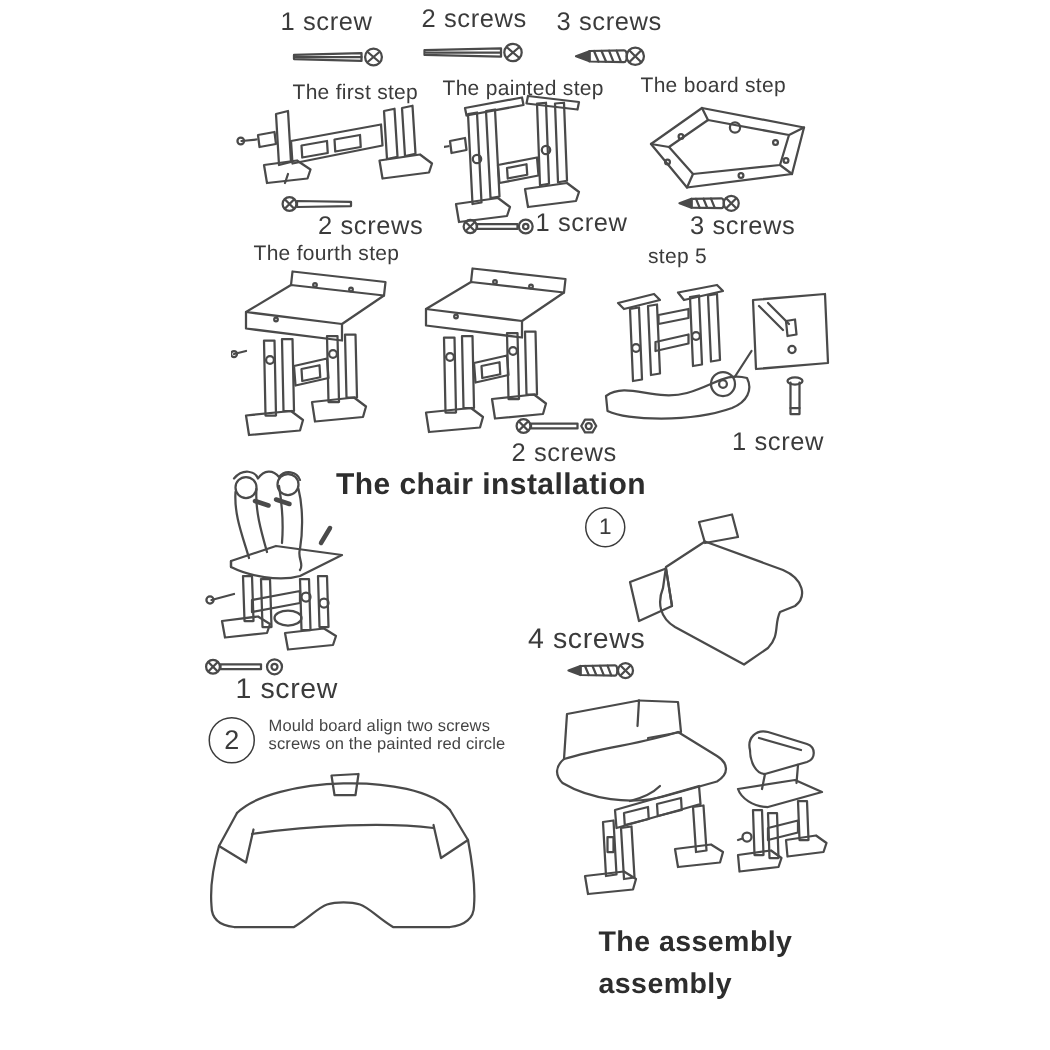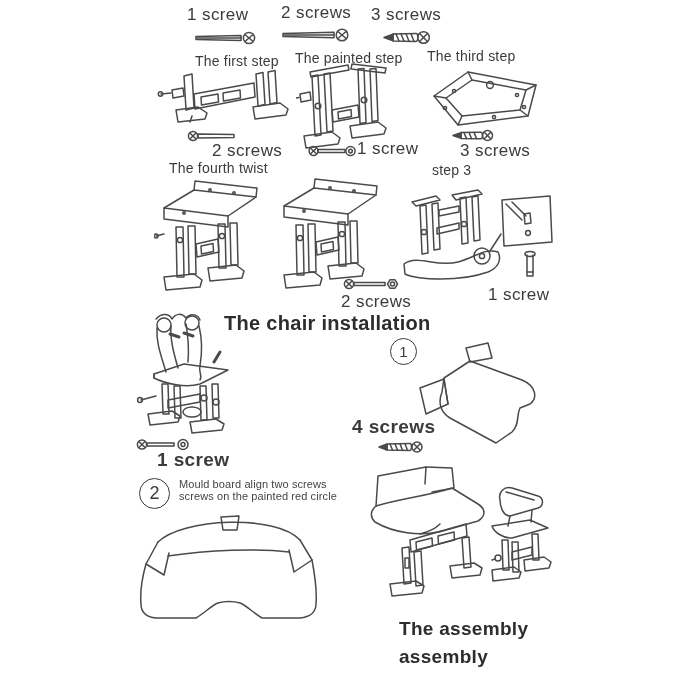--- a/index.html
+++ b/index.html
@@ -2,21 +2,21 @@
 <html><head>
 <meta charset="utf-8">
 <style>
   * { margin:0; padding:0; box-sizing:border-box; }
   html,body { background:#ffffff; }
   body { font-family:"Liberation Sans", sans-serif; }
   .sheet { position:relative; width:644px; height:700px; background:#ffffff; color:#3b3b3b; overflow:hidden; }
   .lbl { position:absolute; white-space:nowrap; color:#3b3b3b; line-height:1.1; }
   .s17 { font-size:17px; letter-spacing:.4px; }
   .s15 { font-size:14px; letter-spacing:.2px; }
-  .s19 { font-size:19px; letter-spacing:.4px;font-weight:bold; }
+  .s19 { font-size:19px; letter-spacing:.4px; }
   .note { font-size:11px; letter-spacing:.1px; color:#444; }
   .head { font-weight:bold; color:#2d2d2d; }
   .h20 { font-size:20px; letter-spacing:.3px; }
   .h23 { font-size:19px; letter-spacing:.3px; }
   .circle-num { position:absolute; border:1.7px solid #3b3b3b; border-radius:50%;
                 display:flex; align-items:center; justify-content:center; color:#3b3b3b; }
   .art { position:absolute; }
   .art path,.art line,.art rect,.art circle,.art ellipse,.art polyline
       { fill:none; stroke:#4a4a4a; stroke-width:1.5; stroke-linecap:round; stroke-linejoin:round; }
   .art .dark { fill:#4a4a4a; stroke:#4a4a4a; }
@@ -52,21 +52,21 @@
       <line x1="18" y1="5" x2="21" y2="12"></line>
       <line x1="23" y1="4.8" x2="26" y2="12.2"></line>
       <line x1="28" y1="4.8" x2="31" y2="12.2"></line>
     <circle cx="40.5" cy="8.5" r="5.8"></circle>
       <line x1="36.8" y1="4.8" x2="44.2" y2="12.2"></line>
       <line x1="44.2" y1="4.8" x2="36.8" y2="12.2"></line>
   </svg>
 
   <div class="lbl s15" style="left:195px;top:54px">The first step</div>
   <div class="lbl s15" style="left:295px;top:51px">The painted step</div>
-  <div class="lbl s15" style="left:427px;top:49px">The third step</div>
+  <div class="lbl s15" style="left:427px;top:49px">The board step</div>
 
   <svg class="art" style="left:156px;top:66px" width="136" height="80" viewBox="0 0 136 80">
     <path d="M28,10 l8,-2 2,34 -8,2 z"></path>
     <path d="M20,44 l22,-3 9,6 -2,6 -27,3 z"></path>
     <path d="M16,24 l11,-2 1,8 -11,2 z"></path>
     <line x1="5" y1="28" x2="15" y2="27"></line>
       <circle cx="4.5" cy="28" r="2.2"></circle>
     <path d="M38,28 L98,17 L99,31 L39,43 z"></path>
     <path d="M45,31 l17,-3 0.5,8 -17,3 z"></path>
     <path d="M67,27 l17,-3 0.5,8 -17,3 z"></path>
@@ -132,22 +132,22 @@
     <path d="M9,4.6 L29,4.2 C31,4.2 31,10.8 29,10.8 L9,10.4 z"></path>
     <line x1="12" y1="4.6" x2="14.5" y2="10.6"></line>
       <line x1="17" y1="4.5" x2="19.5" y2="10.6"></line>
       <line x1="22" y1="4.4" x2="24.5" y2="10.6"></line>
     <circle cx="35.5" cy="7.5" r="5"></circle>
       <line x1="32.3" y1="4.3" x2="38.7" y2="10.7"></line>
       <line x1="38.7" y1="4.3" x2="32.3" y2="10.7"></line>
   </svg>
   <div class="lbl s17" style="left:460px;top:142px">3 screws</div>
 
-  <div class="lbl s15" style="left:169px;top:161px">The fourth twist</div>
-  <div class="lbl s15" style="left:432px;top:163px">step 3</div>
+  <div class="lbl s15" style="left:169px;top:161px">The fourth step</div>
+  <div class="lbl s15" style="left:432px;top:163px">step 5</div>
 
   <svg class="art" style="left:154px;top:178px" width="240" height="128" viewBox="0 0 240 128">
     <g id="du">
       <path d="M10,30 L40,12 L102,19 L74,38 z"></path>
       <path d="M40,12 L41,3 L103,10 L102,19"></path>
       <path d="M10,30 L10,41 L74,49 L74,38"></path>
       <circle cx="56" cy="12" r="1.2"></circle>
         <circle cx="80" cy="15" r="1.2"></circle>
         <circle cx="30" cy="35" r="1.2"></circle>
       <path d="M22,49 l7,0 1,50 -7,0 z"></path>

